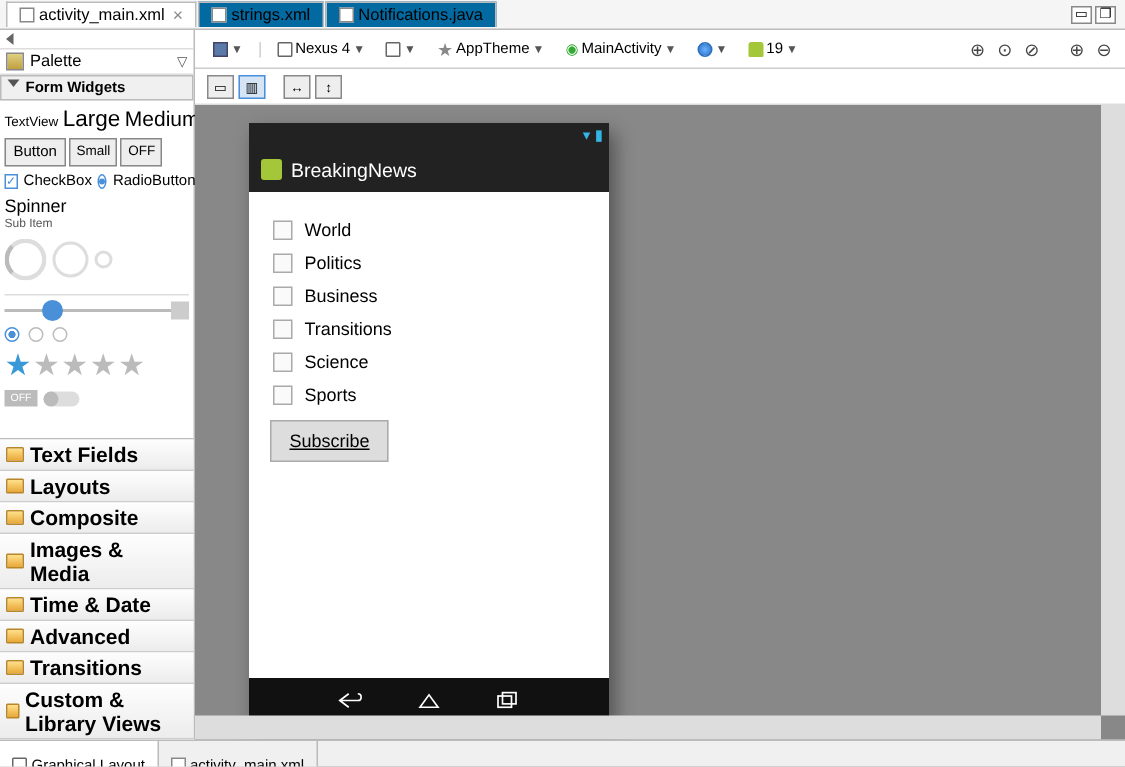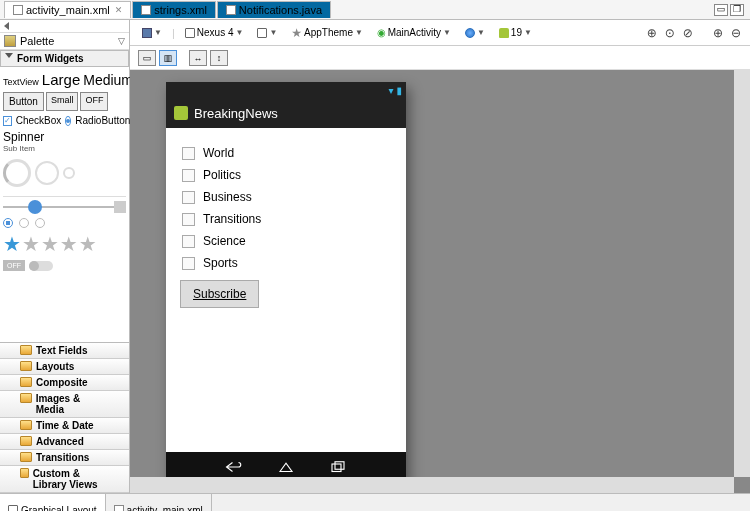--- a/index.html
+++ b/index.html
@@ -64,21 +64,21 @@
 .star.on { color: #3898d8; }
 
 .toggle-row { display: flex; align-items: center; gap: 4px; padding: 4px 0; }
 .tog-off { background: #bbb; color: #fff; font-size: 7px; padding: 2px 4px; }
 .tog-sl { width: 24px; height: 10px; background: #ddd; border-radius: 5px; position: relative; }
 .tog-sl::after { content: ''; width: 10px; height: 10px; background: #bbb; border-radius: 50%; position: absolute; left: 0; top: 0; }
 
 .flex-fill { flex: 1; }
 
 .folders { border-top: 1px solid #bbb; }
-.folder { display: flex; align-items: flex-start; gap: 4px; padding: 2px 20px; background: linear-gradient(#fefefe,#ececec); border-bottom: 1px solid #ccc; font-size: 10px; font-weight: bold; cursor: pointer; }
+.folder { display: flex; align-items: center; gap: 4px; padding: 2px 4px; background: linear-gradient(#fefefe,#ececec); border-bottom: 1px solid #ccc; font-size: 14px; font-weight: bold; cursor: pointer; }
 .folder-ico { width: 12px; height: 10px; background: linear-gradient(#ffe08a,#e8a838); border: 1px solid #b8862a; border-radius: 1px; }
 
 
 .canvas-area { flex: 1; display: flex; flex-direction: column; }
 .tool-row { display: flex; align-items: center; gap: 6px; height: 26px; padding: 0 8px; border-bottom: 1px solid #ccc; }
 .tool-btn { display: flex; align-items: center; gap: 2px; padding: 2px 4px; font-size: 10px; cursor: pointer; }
 .tool-sep { color: #ccc; }
 .tool-flex { flex: 1; }
 .zoom-ico { font-size: 12px; cursor: pointer; padding: 0 1px; color: #444; }
 

